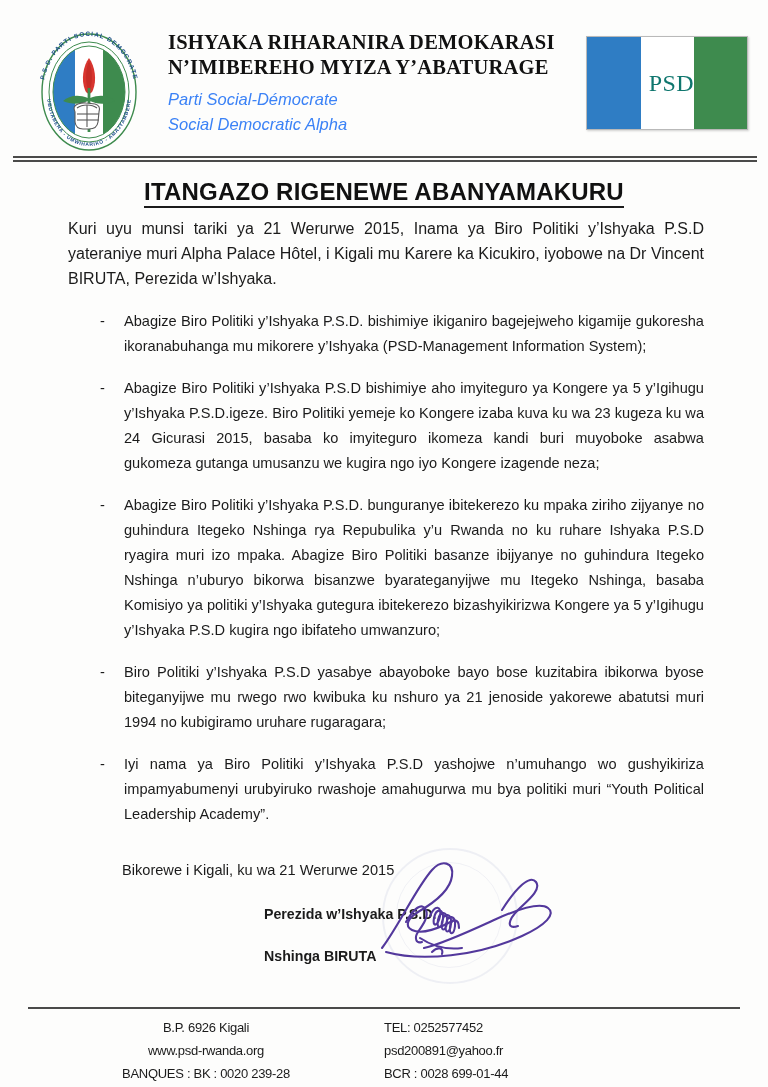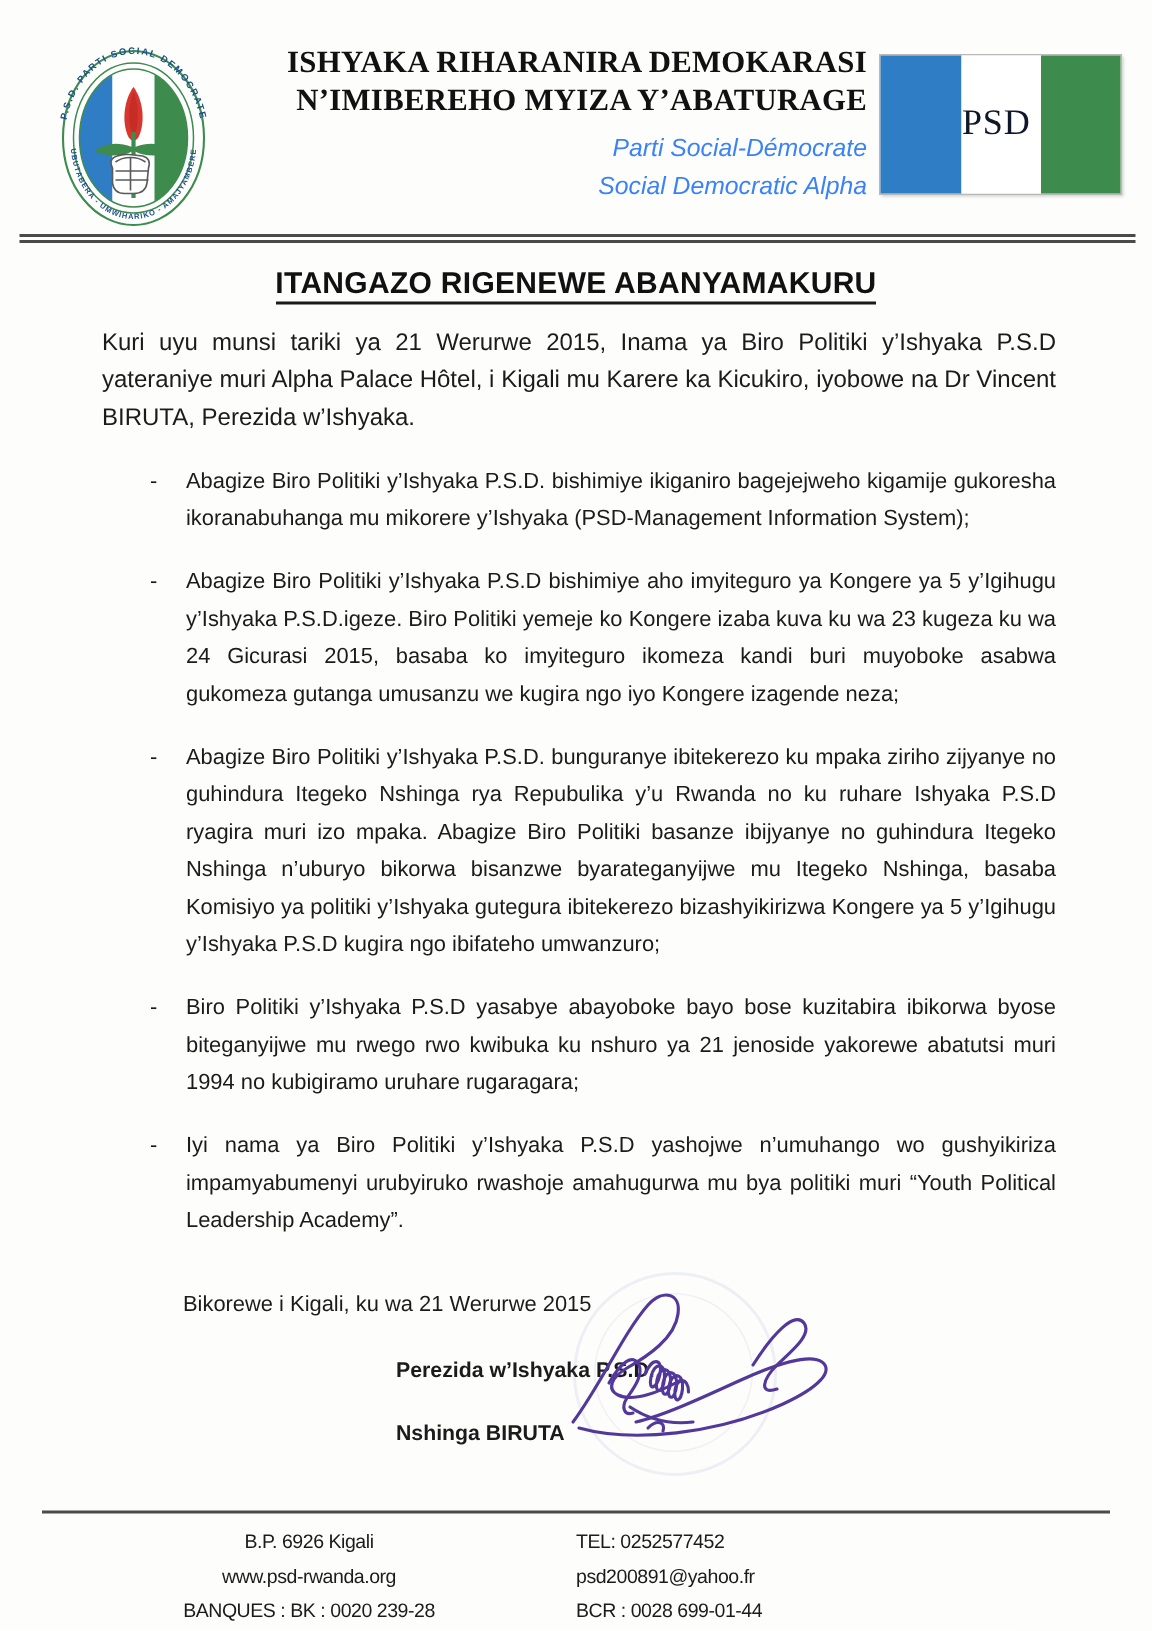--- a/index.html
+++ b/index.html
@@ -38,21 +38,21 @@
     width: 128px;
     height: 128px;
   }
   .logo-svg { display: block; }
 
   .header-titles {
     position: absolute;
     left: 168px;
     top: 30px;
     width: 410px;
-    text-align: right;
+    text-align: left;
   }
   .title-line1, .title-line2 {
     font-family: "Liberation Serif", serif;
     font-weight: bold;
     font-size: 20.5px;
     letter-spacing: 0.2px;
     line-height: 24px;
     white-space: nowrap;
     color: #111;
   }
@@ -79,24 +79,24 @@
   }
   .flag-band { height: 100%; }
   .flag-blue  { width: 34%; background: #2f7dc4; }
   .flag-white { width: 33%; background: #ffffff; position: relative; }
   .flag-green { width: 33%; background: #3e8b4e; }
   .flag-psd {
     position: absolute;
     left: 0; right: 0;
     top: 50%;
     transform: translateY(-50%);
-    text-align: left;
+    text-align: right;
     font-family: "Liberation Serif", serif;
     font-size: 24px;
-    color: #0f172a;
+    color: #0f766e;
     letter-spacing: 0.5px;
   }
 
   
   .rule-double {
     position: absolute;
     left: 13px;
     top: 156px;
     width: 744px;
     height: 6px;
@@ -120,21 +120,21 @@
   }
 
   
   .doc-title {
     position: absolute;
     left: 0; top: 178px;
     width: 768px;
     text-align: center;
   }
   .doc-title span {
-    font-size: 20px;
+    font-size: 24px;
     font-weight: bold;
     letter-spacing: 0.2px;
     border-bottom: 2px solid #1b1b1b;
     padding-bottom: 1px;
     color: #111;
   }
 
   .content {
     position: absolute;
     left: 68px;

